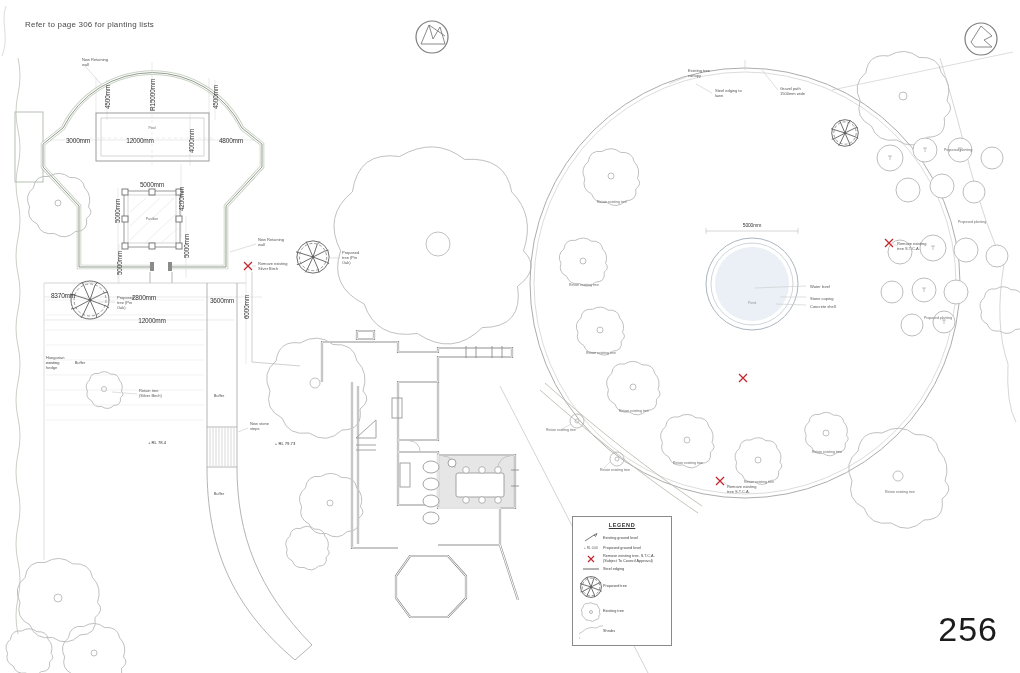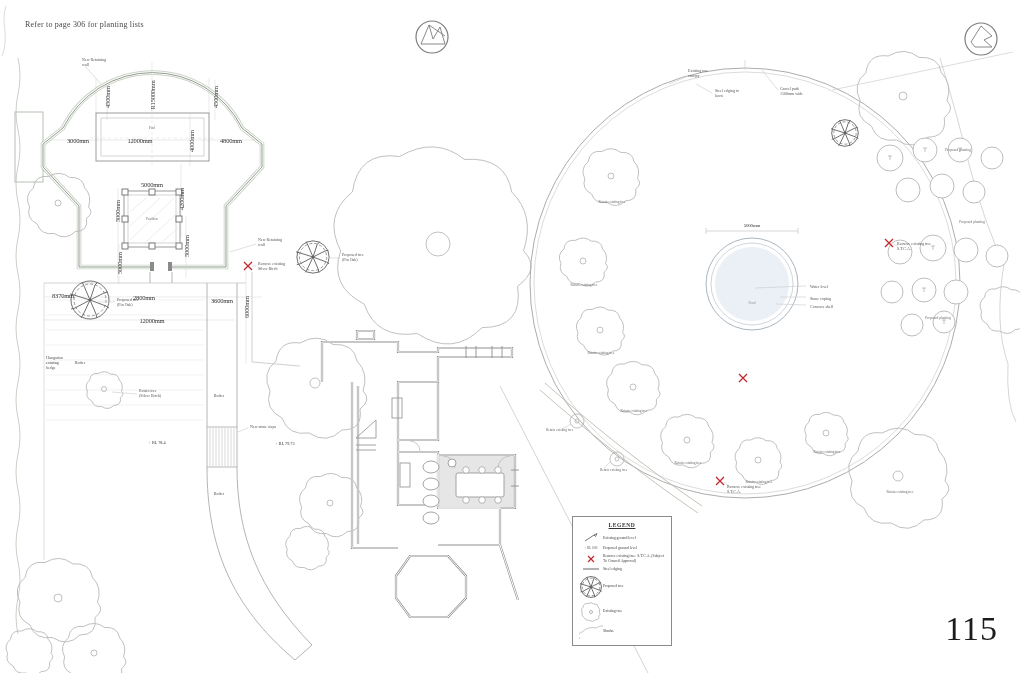--- a/index.html
+++ b/index.html
@@ -1,17 +1,17 @@
 <!DOCTYPE html>
 <html><head>
 <meta charset="utf-8">
 <style>
   html,body{margin:0;padding:0;background:#fff;}
   .sheet{position:relative;width:1020px;height:673px;background:#fff;
-         font-family:Liberation Serif, serif;overflow:hidden;}
+         font-family:Liberation Sans, sans-serif;overflow:hidden;}
   .sheet svg.linework{position:absolute;left:0;top:0;}
   .note{position:absolute;left:25px;top:20px;font-size:8px;color:#4a4a4a;letter-spacing:.2px;}
   .pageno{position:absolute;right:22px;top:610px;font-size:34px;color:#1c1c1c;letter-spacing:1px;}
   .dim{position:absolute;font-size:6.5px;color:#333;transform:translate(-50%,-50%);
        white-space:nowrap;letter-spacing:-.2px;}
   .vdim{transform:translate(-50%,-50%) rotate(-90deg);}
   .lab{position:absolute;font-size:4px;color:#555;transform:translate(-50%,-50%);
        white-space:nowrap;line-height:1.25;}
   .lab.l{transform:translate(0,-50%);}
   .lab.w{white-space:normal;width:28px;transform:translate(0,-50%);}
@@ -359,15 +359,15 @@
   <div class="lrow">
     <span class="lsym">
       <svg width="24" height="14">
             <use href="#shrub" transform="translate(3,7)"></use>
           </svg>
     </span>
     <span class="ltxt">Shrubs</span>
   </div>
 </div>
 
-<span class="pageno">115</span>
+<span class="pageno">256</span>
 
 </div>
 
 </body></html>

